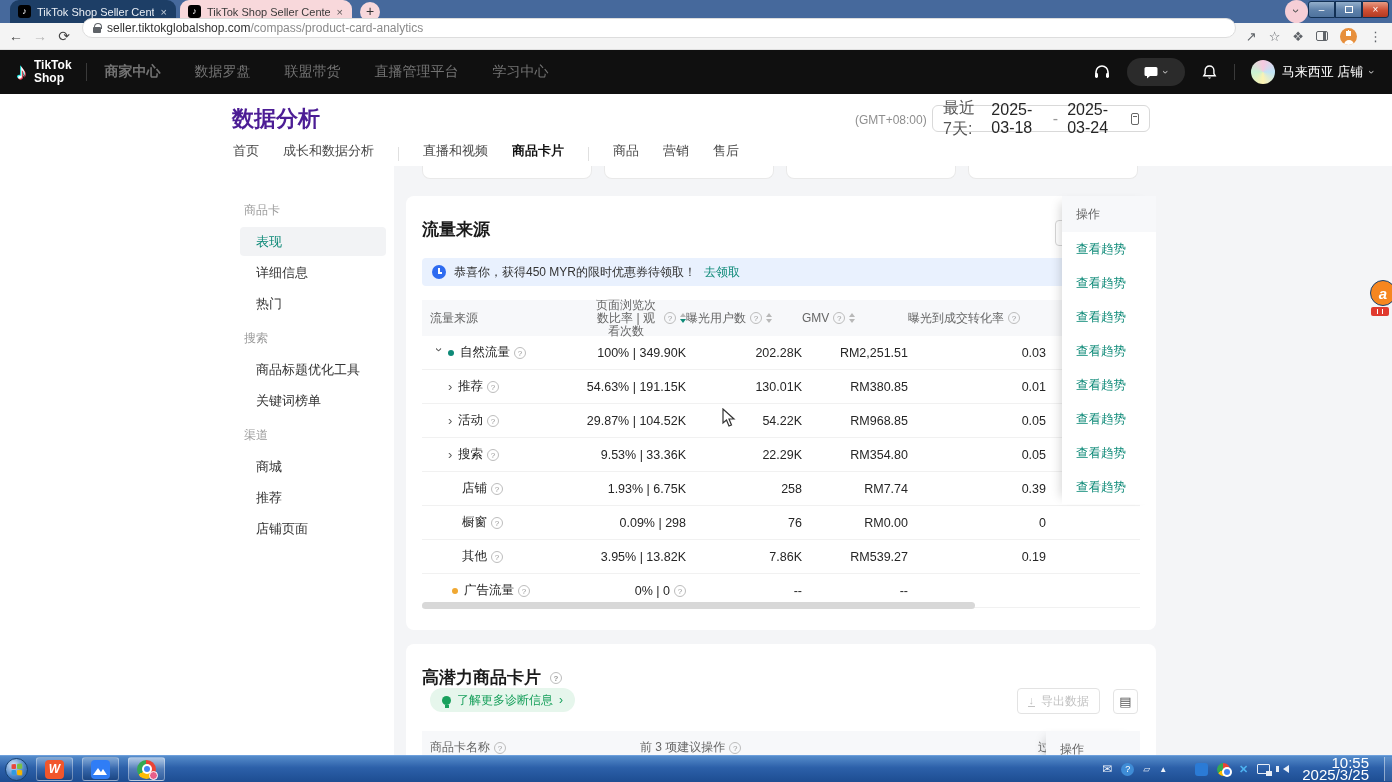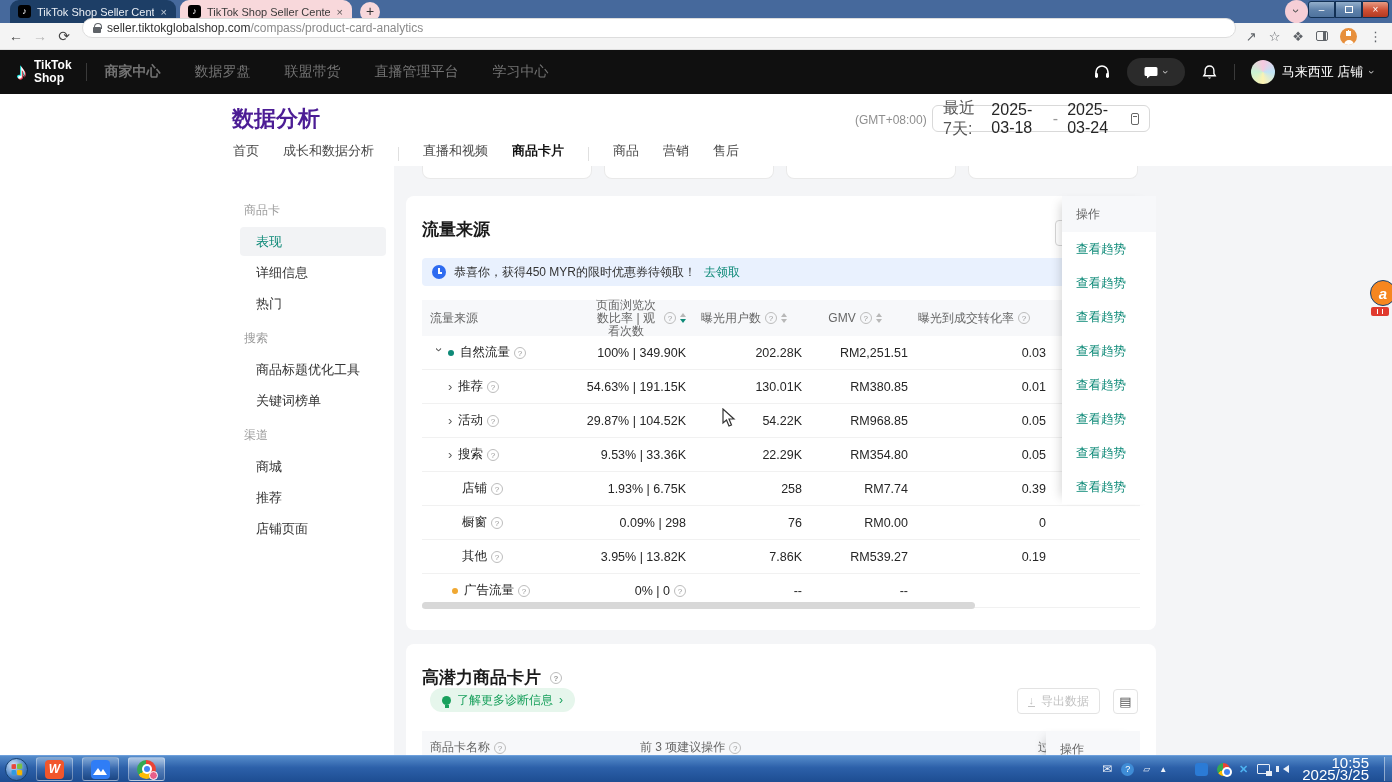--- a/index.html
+++ b/index.html
@@ -96,21 +96,21 @@
   .c-gmv { width:106px; text-align:right; }
   .c-cvr { width:138px; text-align:right; }
   .hd-name { padding-left:8px; }
   .q { display:inline-block; width:12px; height:12px; min-width:12px; border:1px solid #bdbdbd; border-radius:50%; font-size:8px; line-height:11px; color:#999; text-align:center; margin-left:4px; }
   .sorter { display:inline-flex; flex-direction:column; gap:2px; margin-left:4px; }
   .car-u { width:0; height:0; border-left:3.5px solid transparent; border-right:3.5px solid transparent; border-bottom:4px solid #b8b8b8; }
   .car-d { width:0; height:0; border-left:3.5px solid transparent; border-right:3.5px solid transparent; border-top:4px solid #b8b8b8; }
   .car-d.on { border-top-color:#0e8a78; }
   .ratio-hd-inner { display:flex; align-items:center; width:134px; margin-left:2px; }
   .ratio-hd-inner .txt { flex:1; white-space:normal; line-height:13px; text-align:center; }
-  .hd-right { display:inline-flex; align-items:center; justify-content:center; width:100%; }
+  .hd-right { display:inline-flex; align-items:center; justify-content:flex-start; width:100%; }
   .chev { display:inline-block; font-size:13px; color:#595959; width:10px; }
   .chev.down { transform:rotate(90deg); }
   .dot { width:6px; height:6px; border-radius:50%; margin:0 6px 0 4px; }
   .ops { position:absolute; top:0; right:0; width:94px; height:308px; background:#fff; box-shadow:-8px 0 10px -7px rgba(0,0,0,.18); }
   .ops-h { height:36px; background:#f7f8fa; display:flex; align-items:center; padding-left:14px; font-size:12px; color:#666; }
   .ops-c { height:34px; display:flex; align-items:center; padding-left:14px; font-size:12.5px; }
   .hscroll { position:absolute; left:16px; top:406px; width:718px; height:7px; }
   .hthumb { width:553px; height:7px; border-radius:4px; background:#d8d8d8; }
 
   

